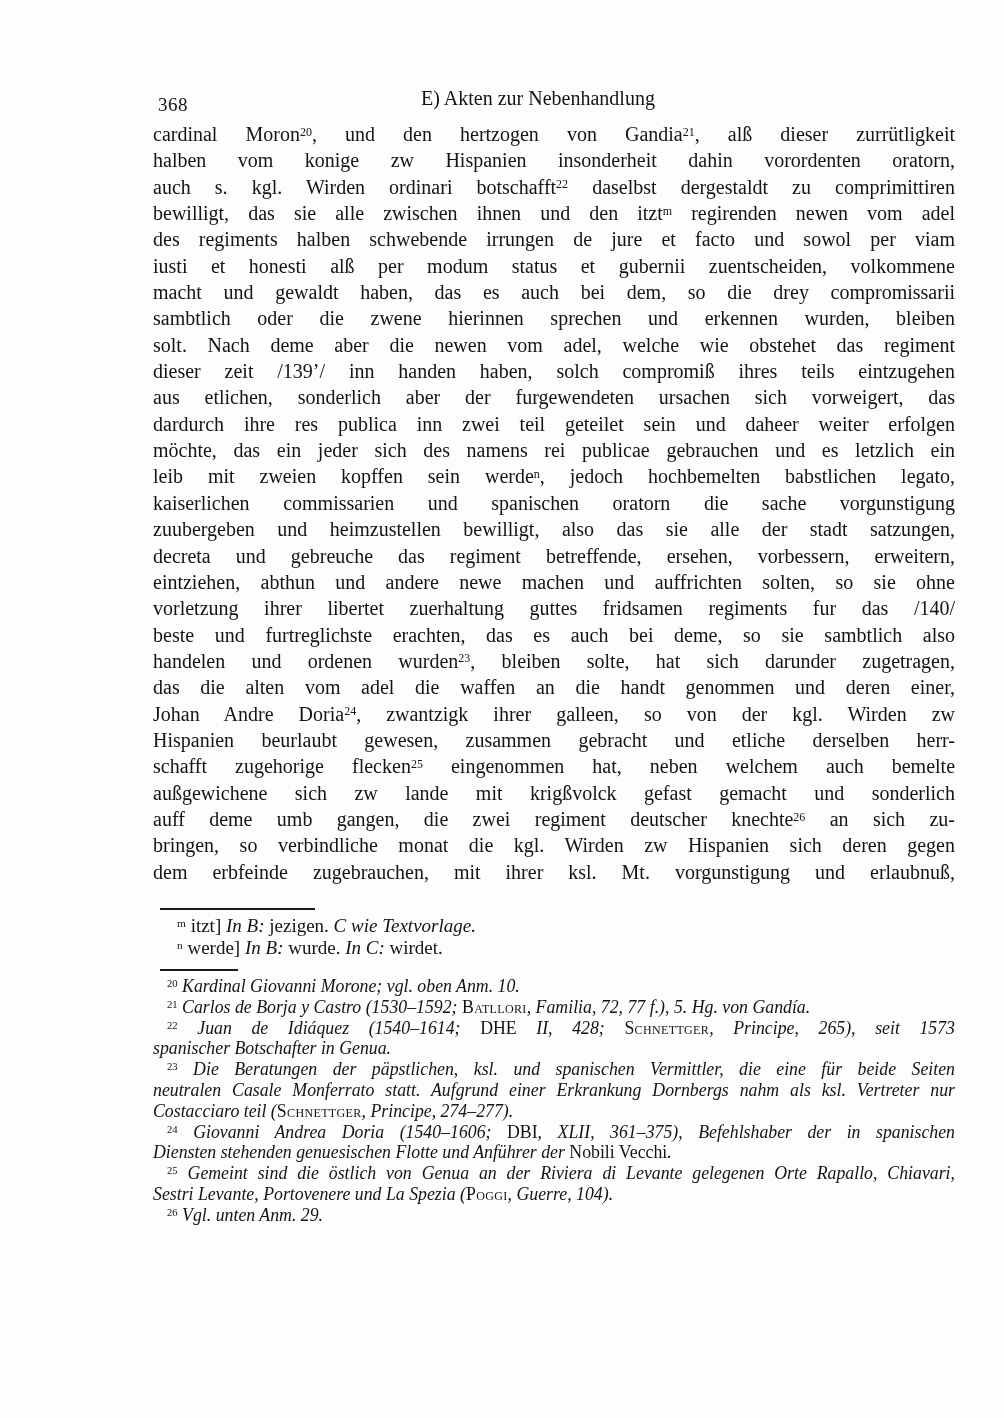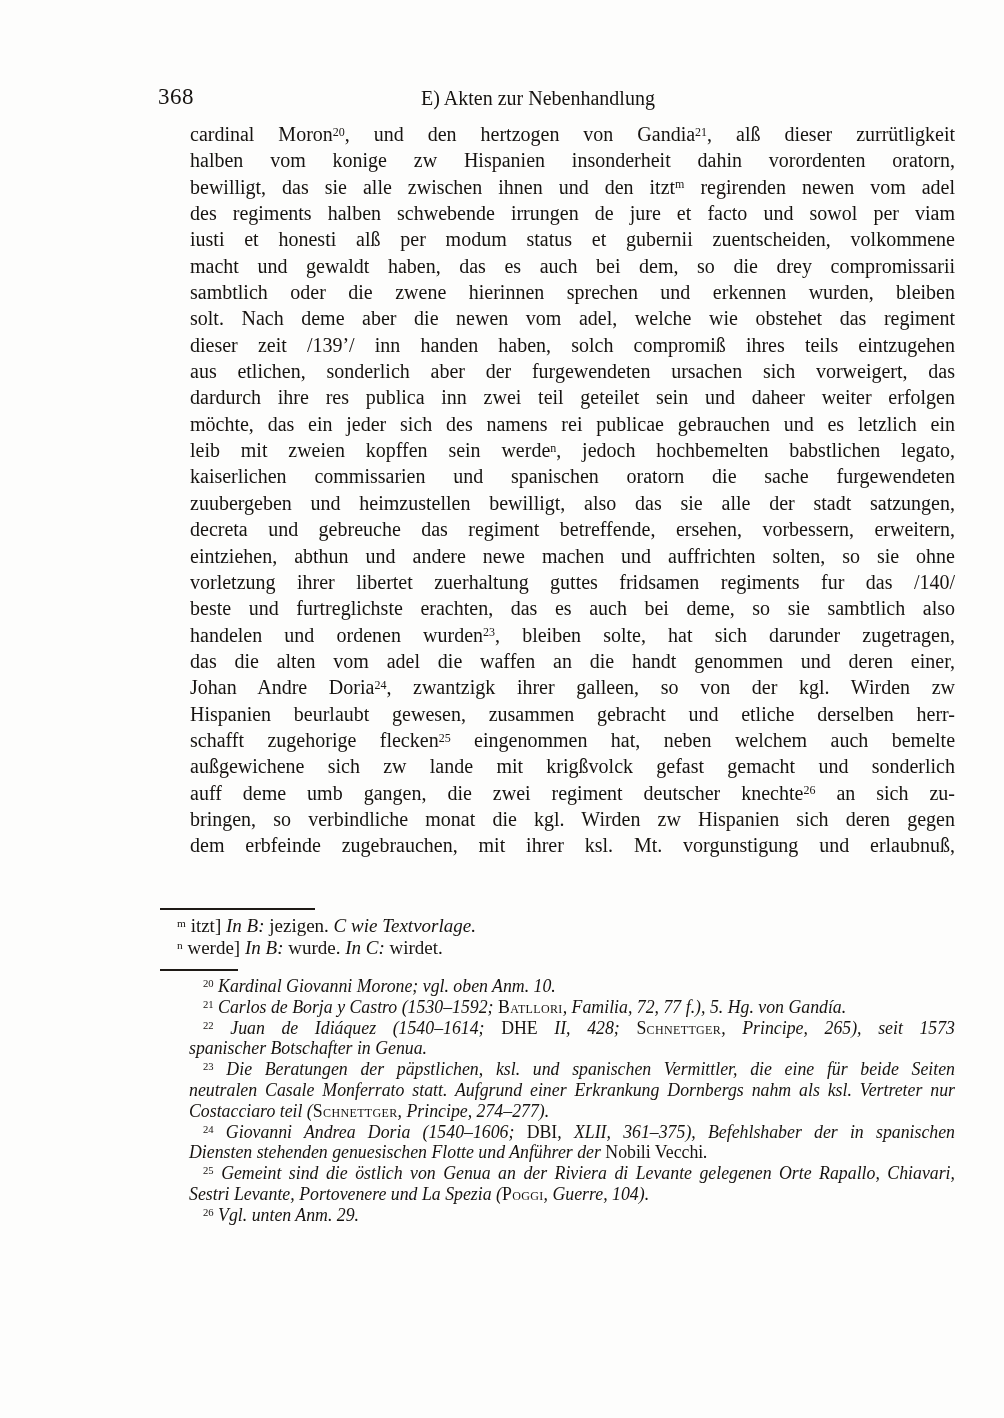--- a/index.html
+++ b/index.html
@@ -3,68 +3,69 @@
 <meta charset="utf-8">
 <style>
   html,body { margin:0; padding:0; background:#e8e8e8; }
   .page {
     position:relative; width:1004px; height:1418px;
     background:#fdfdfc; color:#161310;
     font-family:"Liberation Serif", serif;
     overflow:hidden;
   }
   .header { position:absolute; top:84px; left:153px; width:802px; height:26px; }
-  .pagenum { position:absolute; left:5px; top:0; font-size:23px; letter-spacing:0.5px; }
+  .pagenum { position:absolute; left:5px; top:10px; font-size:19px; letter-spacing:0.5px; }
   .runhead { position:absolute; left:0; right:0; top:3px; text-align:center; font-size:20px; transform:translateX(-16px); }
 
   .bodytext { position:absolute; top:121px; left:153px; width:802px; font-size:20px; line-height:26.35px; }
-  .bline { text-align:justify; text-align-last:justify;margin-left:37px; }
+  .bline { text-align:justify; text-align-last:justify; }
 
   sup { font-size:60%; line-height:0; vertical-align:baseline; position:relative; top:-0.45em; }
 
   .rule { position:absolute; left:160px; border-top:2px solid #1e1a16; height:0; }
   #rule1 { top:908px; width:155px; }
   #rule2 { top:969px; width:78px; }
 
   .apparatus { position:absolute; top:915px; left:153px; width:802px; font-size:19px; line-height:21.8px; }
   .app-note { padding-left:24px; }
 
   .footnotes { position:absolute; top:976px; left:153px; width:802px; font-size:17.8px; line-height:20.8px; font-style:italic; }
   .footnotes sup { font-style:normal; }
-  .fn-line { text-align:justify;margin-left:36px; }
+  .fn-line { text-align:justify; }
   .fn-line.jfull { text-align-last:justify; }
   .fn-line.first { text-indent:14px; }
 
   .sc { font-variant:small-caps; font-style:normal; letter-spacing:0.02em; }
   .rm { font-style:normal; }
 </style>
 </head>
 <body>
 
 <div class="page">
   <div class="header">
     <span class="pagenum">368</span>
     <span class="runhead">E) Akten zur Nebenhandlung</span>
   </div>
 
   <div class="bodytext" id="body-lines">
       <div class="bline">cardinal Moron<sup>20</sup>, und den hertzogen von Gandia<sup>21</sup>, alß dieser zurrütligkeit</div>
       <div class="bline">halben vom konige zw Hispanien insonderheit dahin vorordenten oratorn,</div>
+      <div class="bline">auch s. kgl. Wirden ordinari botschafft<sup>22</sup> daselbst dergestaldt zu comprimittiren</div>
       <div class="bline">bewilligt, das sie alle zwischen ihnen und den itzt<sup>m</sup> regirenden newen vom adel</div>
       <div class="bline">des regiments halben schwebende irrungen de jure et facto und sowol per viam</div>
       <div class="bline">iusti et honesti alß per modum status et gubernii zuentscheiden, volkommene</div>
       <div class="bline">macht und gewaldt haben, das es auch bei dem, so die drey compromissarii</div>
       <div class="bline">sambtlich oder die zwene hierinnen sprechen und erkennen wurden, bleiben</div>
       <div class="bline">solt. Nach deme aber die newen vom adel, welche wie obstehet das regiment</div>
       <div class="bline">dieser zeit /139’/ inn handen haben, solch compromiß ihres teils eintzugehen</div>
       <div class="bline">aus etlichen, sonderlich aber der furgewendeten ursachen sich vorweigert, das</div>
       <div class="bline">dardurch ihre res publica inn zwei teil geteilet sein und daheer weiter erfolgen</div>
       <div class="bline">möchte, das ein jeder sich des namens rei publicae gebrauchen und es letzlich ein</div>
       <div class="bline">leib mit zweien kopffen sein werde<sup>n</sup>, jedoch hochbemelten babstlichen legato,</div>
-      <div class="bline">kaiserlichen commissarien und spanischen oratorn die sache furgewendeten</div>
+      <div class="bline">kaiserlichen commissarien und spanischen oratorn die sache vorgunstigung</div>
       <div class="bline">zuubergeben und heimzustellen bewilligt, also das sie alle der stadt satzungen,</div>
       <div class="bline">decreta und gebreuche das regiment betreffende, ersehen, vorbessern, erweitern,</div>
       <div class="bline">eintziehen, abthun und andere newe machen und auffrichten solten, so sie ohne</div>
       <div class="bline">vorletzung ihrer libertet zuerhaltung guttes fridsamen regiments fur das /140/</div>
       <div class="bline">beste und furtreglichste erachten, das es auch bei deme, so sie sambtlich also</div>
       <div class="bline">handelen und ordenen wurden<sup>23</sup>, bleiben solte, hat sich darunder zugetragen,</div>
       <div class="bline">das die alten vom adel die waffen an die handt genommen und deren einer,</div>
       <div class="bline">Johan Andre Doria<sup>24</sup>, zwantzigk ihrer galleen, so von der kgl. Wirden zw</div>
       <div class="bline">Hispanien beurlaubt gewesen, zusammen gebracht und etliche derselben herr-</div>
       <div class="bline">schafft zugehorige flecken<sup>25</sup> eingenommen hat, neben welchem auch bemelte</div>

